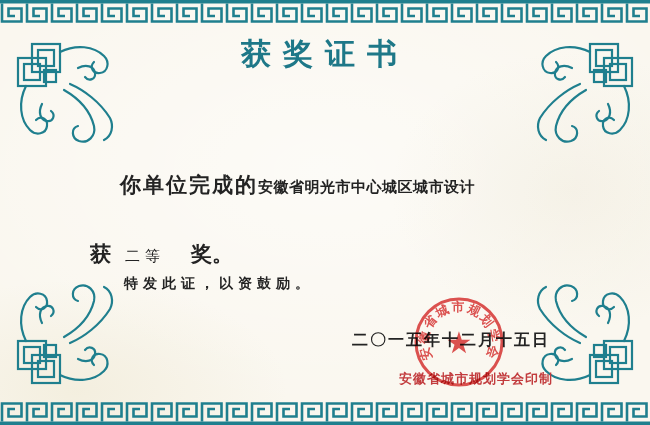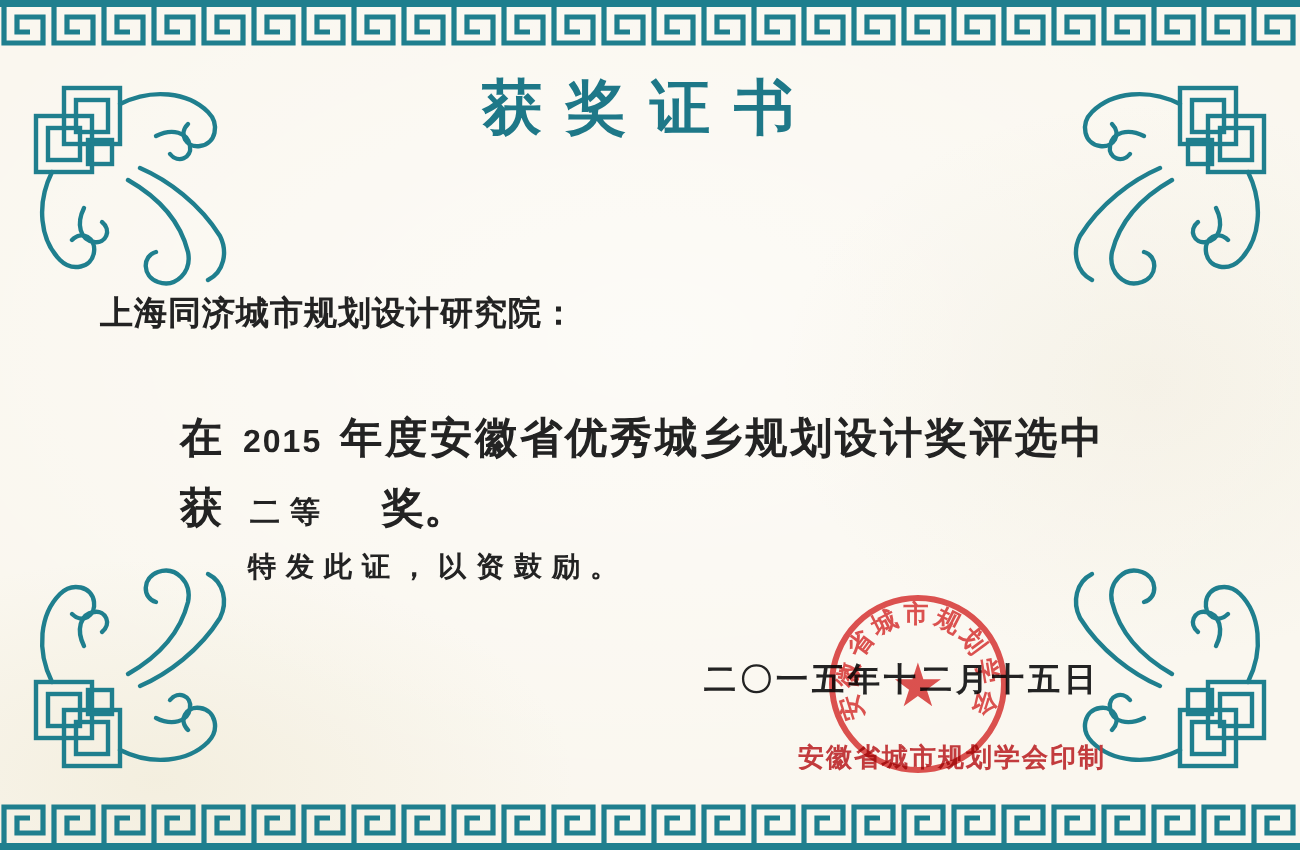--- a/index.html
+++ b/index.html
@@ -25,21 +25,21 @@
   .recipient1{left:50px;top:124px;font-size:16.5px;letter-spacing:.5px;}
   .recipient2{left:50px;top:146px;font-size:16.5px;letter-spacing:.5px;}
   .line3{left:120px;top:171px;font-size:21px;letter-spacing:2px;}
   .fillin{font-family:"Liberation Sans","DejaVu Sans",sans-serif;
           font-weight:700;font-size:15px;letter-spacing:.5px;}
   .line4{left:90px;top:205px;font-size:21px;letter-spacing:1.5px;}
   .year{font-family:"Liberation Sans","DejaVu Sans",sans-serif;
         font-weight:700;font-size:16px;margin:0 9px;letter-spacing:1px;}
   .line5{left:90px;top:240px;font-size:21px;}
   .grade{font-family:"Liberation Sans","DejaVu Sans",sans-serif;
-         font-weight:700;font-size:15px;letter-spacing:5px;margin:0 26px 0 14px;}
+         font-weight:400;font-size:15px;letter-spacing:5px;margin:0 26px 0 14px;}
   .line6{left:124px;top:275px;font-size:14px;letter-spacing:5px;}
   .date{left:352px;top:330px;font-size:16px;letter-spacing:2px;}
   .imprint{left:399px;top:370px;font-size:13px;font-weight:700;
            color:#c23b3d;letter-spacing:1px;
            font-family:"Liberation Sans","DejaVu Sans",sans-serif;}
   .seal{left:412px;top:295px;width:94px;height:94px;
         mix-blend-mode:multiply;opacity:.92;}
 </style>
 </head>
 <body>
@@ -117,26 +117,25 @@
     <path d="M44 10 C60 2 78 4 88 14 C94 20 92 30 84 31 C77 32 73 25 78 20"></path>
     <path d="M62 26 C70 22 78 24 79 31 C80 37 73 40 69 35"></path>
     <path d="M10 44 C2 60 4 78 14 88 C20 94 30 92 31 84 C32 77 25 73 20 78"></path>
     <path d="M26 62 C22 70 24 78 31 79 C37 80 40 73 35 69"></path>
     <path d="M48 48 C62 56 74 68 78 84 C80 94 72 102 63 99 C55 96 55 86 62 84"></path>
     <path d="M54 42 C68 48 84 60 94 76 C98 84 96 94 88 98"></path>
   </svg>
 
   <div class="abs title">获奖证书</div>
 
-  <div class="abs ink recipient2">上海同济城市规划设计研究院：</div>
 
+  <div class="abs ink line3">
+    <span>你单位完成的</span><span class="fillin">安徽省明光市中心城区城市设计</span>
+  </div>
 
-  <div class="abs ink line4">
-    <span>在</span><span class="year">2015</span><span>年度安徽省优秀城乡规划设计奖评选中</span>
-  </div>
 
   <div class="abs ink line5">
     <span>获</span><span class="grade">二等</span><span>奖。</span>
   </div>
 
   <div class="abs ink line6">特发此证，以资鼓励。</div>
 
   <div class="abs ink date">二〇一五年十二月十五日</div>
 
   <div class="abs imprint">安徽省城市规划学会印制</div>

